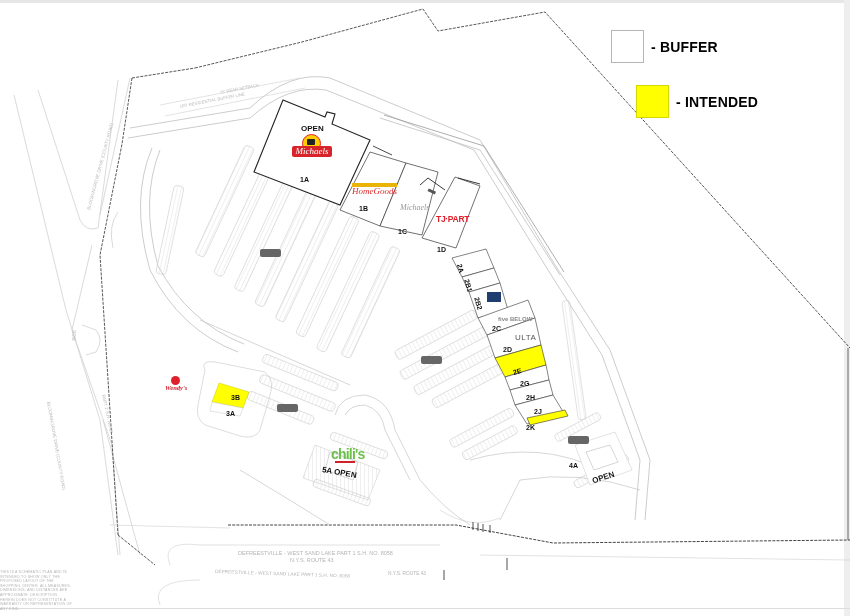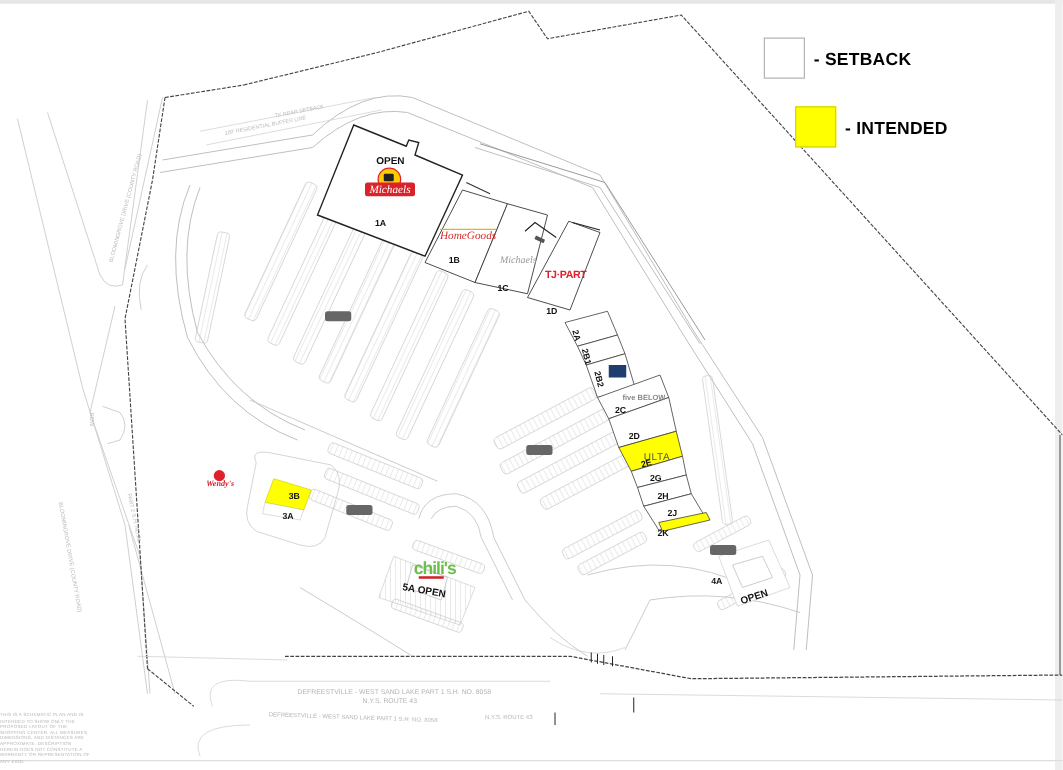--- a/index.html
+++ b/index.html
@@ -174,52 +174,52 @@
   <text x="47" y="402" font-size="4.5" fill="#bbb" transform="rotate(80 47 402)">BLOOMINGROVE DRIVE (COUNTY ROAD)</text>
   <text x="102" y="395" font-size="4.5" fill="#bbb" transform="rotate(78 102 395)">PART 2 S.H. NO.26</text>
   <text x="238" y="555" font-size="5.5" fill="#b5b5b5">DEFREESTVILLE - WEST SAND LAKE PART 1 S.H. NO. 8058</text>
   <text x="290" y="562" font-size="5.5" fill="#b5b5b5">N.Y.S. ROUTE 43</text>
   <text x="215" y="573" font-size="4.8" fill="#b5b5b5" transform="rotate(2 215 573)">DEFREESTVILLE - WEST SAND LAKE PART 1 S.H. NO. 8058</text>
   <text x="388" y="575" font-size="4.8" fill="#b5b5b5">N.Y.S. ROUTE 43</text>
 </svg>
 
 <div class="legend-row" style="left:611px; top:30px;">
   <div class="legend-swatch signed"></div>
-  <span class="legend-label">- SETBACK</span>
+  <span class="legend-label">- BUFFER</span>
 </div>
 <div class="legend-row" style="left:636px; top:85px;">
   <div class="legend-swatch available"></div>
   <span class="legend-label">- INTENDED</span>
 </div>
 
 <span class="open-label" style="left:301px; top:124px;">OPEN</span>
 <div style="position:absolute; left:292px; top:134px; width:40px; height:30px;">
   <div style="position:absolute; left:10px; top:0; width:19px; height:19px; border-radius:50%; background:#ffcc00; border:1.5px solid #e0202a; box-sizing:border-box;">
     <div style="position:absolute; left:4px; top:4px; width:8px; height:6px; background:#222; border-radius:1px;"></div>
   </div>
   <div style="position:absolute; left:0; top:12px; width:40px; height:11px; background:#d8232a; border-radius:2px; color:#fff; font-family:'Liberation Serif', serif; font-style:italic; font-size:9px; line-height:11px; text-align:center;">Michaels</div>
 </div>
 <span class="unit-label" style="left:300px; top:176px;">1A</span>
 
-<span class="brand" style="left:352px; top:183px; font-size:9px; color:#d62b2b; font-style:italic; border-top:1px solid #eab308; line-height:9px;">HomeGoods</span>
+<span class="brand" style="left:352px; top:183px; font-size:9px; color:#d62b2b; font-style:italic; border-top:4px solid #eab308; line-height:9px;">HomeGoods</span>
 <span class="unit-label" style="left:359px; top:205px;">1B</span>
 
 <span class="brand" style="left:400px; top:203px; font-size:8px; color:#999; font-style:italic;">Michaels</span>
 <span class="unit-label" style="left:398px; top:228px;">1C</span>
 
 <span class="brand" style="left:436px; top:214px; font-size:8.5px; color:#e0202a; font-weight:bold; font-family:'Liberation Sans', sans-serif; letter-spacing:-0.3px;">TJ·PART</span>
 <span class="unit-label" style="left:437px; top:246px;">1D</span>
 
 <span class="unit-label" style="left:456px; top:265px; transform:rotate(75deg);">2A</span>
 <span class="unit-label" style="left:462px; top:282px; transform:rotate(75deg);">2B1</span>
 <span class="unit-label" style="left:472px; top:300px; transform:rotate(75deg);">2B2</span>
 <div style="position:absolute; left:487px; top:292px; width:14px; height:10px; background:#1f3d6e;"></div>
 <span class="brand" style="left:498px; top:316px; font-size:6px; color:#888; font-family:'Liberation Sans', sans-serif; font-weight:bold;">five BELOW</span>
 <span class="unit-label" style="left:492px; top:325px;">2C</span>
-<span class="brand" style="left:515px; top:333px; font-size:8px; color:#555; font-family:'Liberation Sans', sans-serif; letter-spacing:0.5px;margin-top:28px;">ULTA</span>
+<span class="brand" style="left:515px; top:333px; font-size:8px; color:#555; font-family:'Liberation Sans', sans-serif; letter-spacing:0.5px;">ULTA</span>
 <span class="unit-label" style="left:503px; top:346px;">2D</span>
 <span class="unit-label" style="left:513px; top:368px; transform:rotate(-15deg);">2E</span>
 <span class="unit-label" style="left:520px; top:380px;">2G</span>
 <span class="unit-label" style="left:526px; top:394px;">2H</span>
 <span class="unit-label" style="left:534px; top:408px;">2J</span>
 <span class="unit-label" style="left:526px; top:424px;">2K</span>
 
 <div style="position:absolute; left:165px; top:376px; width:22px; height:20px;">
   <div style="position:absolute; left:6px; top:0; width:9px; height:9px; border-radius:50%; background:#e0202a;"></div>
   <span style="position:absolute; left:0; top:8px; font-family:'Liberation Serif', serif; font-style:italic; font-weight:bold; font-size:6.5px; color:#d0202a; white-space:nowrap;">Wendy's</span>

